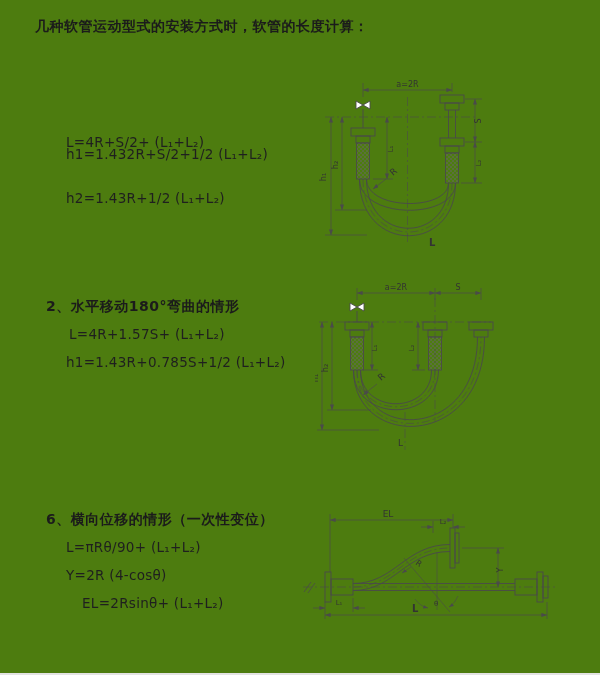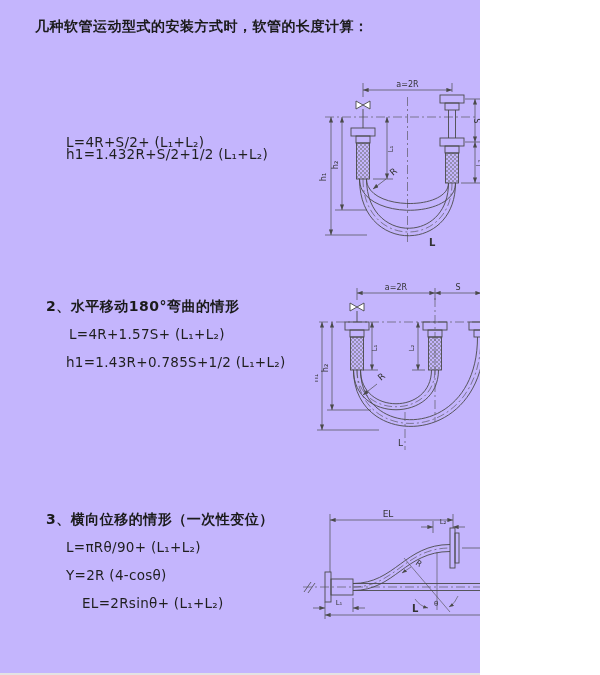--- a/index.html
+++ b/index.html
@@ -3,22 +3,22 @@
 <meta charset="utf-8">
 <style>
   * { margin:0; padding:0; box-sizing:border-box; }
   html,body { width:600px; height:675px; }
   body {
     background:#ffffff;
     font-family:"DejaVu Sans","Liberation Sans",sans-serif;
     color:#222;
   }
   .page {
-    position:relative; width:480px; height:675px;
-    background:#c4b5fd; overflow:hidden;
+    position:relative; width:600px; height:675px;
+    background:#4d7c0f; overflow:hidden;
     border-bottom:2px solid #e3e3e3;
   }
   .title {
     position:absolute; left:35px; top:18px;
     font-size:14px; font-weight:bold; letter-spacing:.5px; color:#1b1b1b;
     white-space:nowrap;
   }
   .heading {
     position:absolute; font-size:14px; font-weight:bold;
     letter-spacing:.5px; color:#1b1b1b; white-space:nowrap;
@@ -35,26 +35,27 @@
 </style>
 </head>
 <body>
 
 <div class="page">
 
   <div class="title">几种软管运动型式的安装方式时，软管的长度计算：</div>
 
   <div class="formula" style="left:66px; top:134px">L=4R+S/2+ (L₁+L₂)</div>
   <div class="formula" style="left:66px; top:146px">h1=1.432R+S/2+1/2 (L₁+L₂)</div>
+  <div class="formula" style="left:66px; top:190px">h2=1.43R+1/2 (L₁+L₂)</div>
 
   <div class="heading" style="left:46px; top:298px">2、水平移动180°弯曲的情形</div>
   <div class="formula" style="left:69px; top:326px">L=4R+1.57S+ (L₁+L₂)</div>
   <div class="formula" style="left:66px; top:354px">h1=1.43R+0.785S+1/2 (L₁+L₂)</div>
 
-  <div class="heading" style="left:46px; top:511px">3、横向位移的情形（一次性变位）</div>
+  <div class="heading" style="left:46px; top:511px">6、横向位移的情形（一次性变位）</div>
   <div class="formula" style="left:66px; top:539px">L=πRθ/90+ (L₁+L₂)</div>
   <div class="formula" style="left:66px; top:567px">Y=2R (4-cosθ)</div>
   <div class="formula" style="left:82px; top:595px">EL=2Rsinθ+ (L₁+L₂)</div>
 
   <svg class="diagram" style="left:315px; top:75px" width="280" height="185" viewBox="0 0 280 185">
     <defs>
       <marker id="ar1" viewBox="0 0 8 6" refX="8" refY="3" markerWidth="8" markerHeight="6" orient="auto-start-reverse">
         <path d="M0,0 L8,3 L0,6 z" fill="#4a4a4a"></path>
       </marker>
       <pattern id="ht1" width="4" height="4" patternUnits="userSpaceOnUse">

